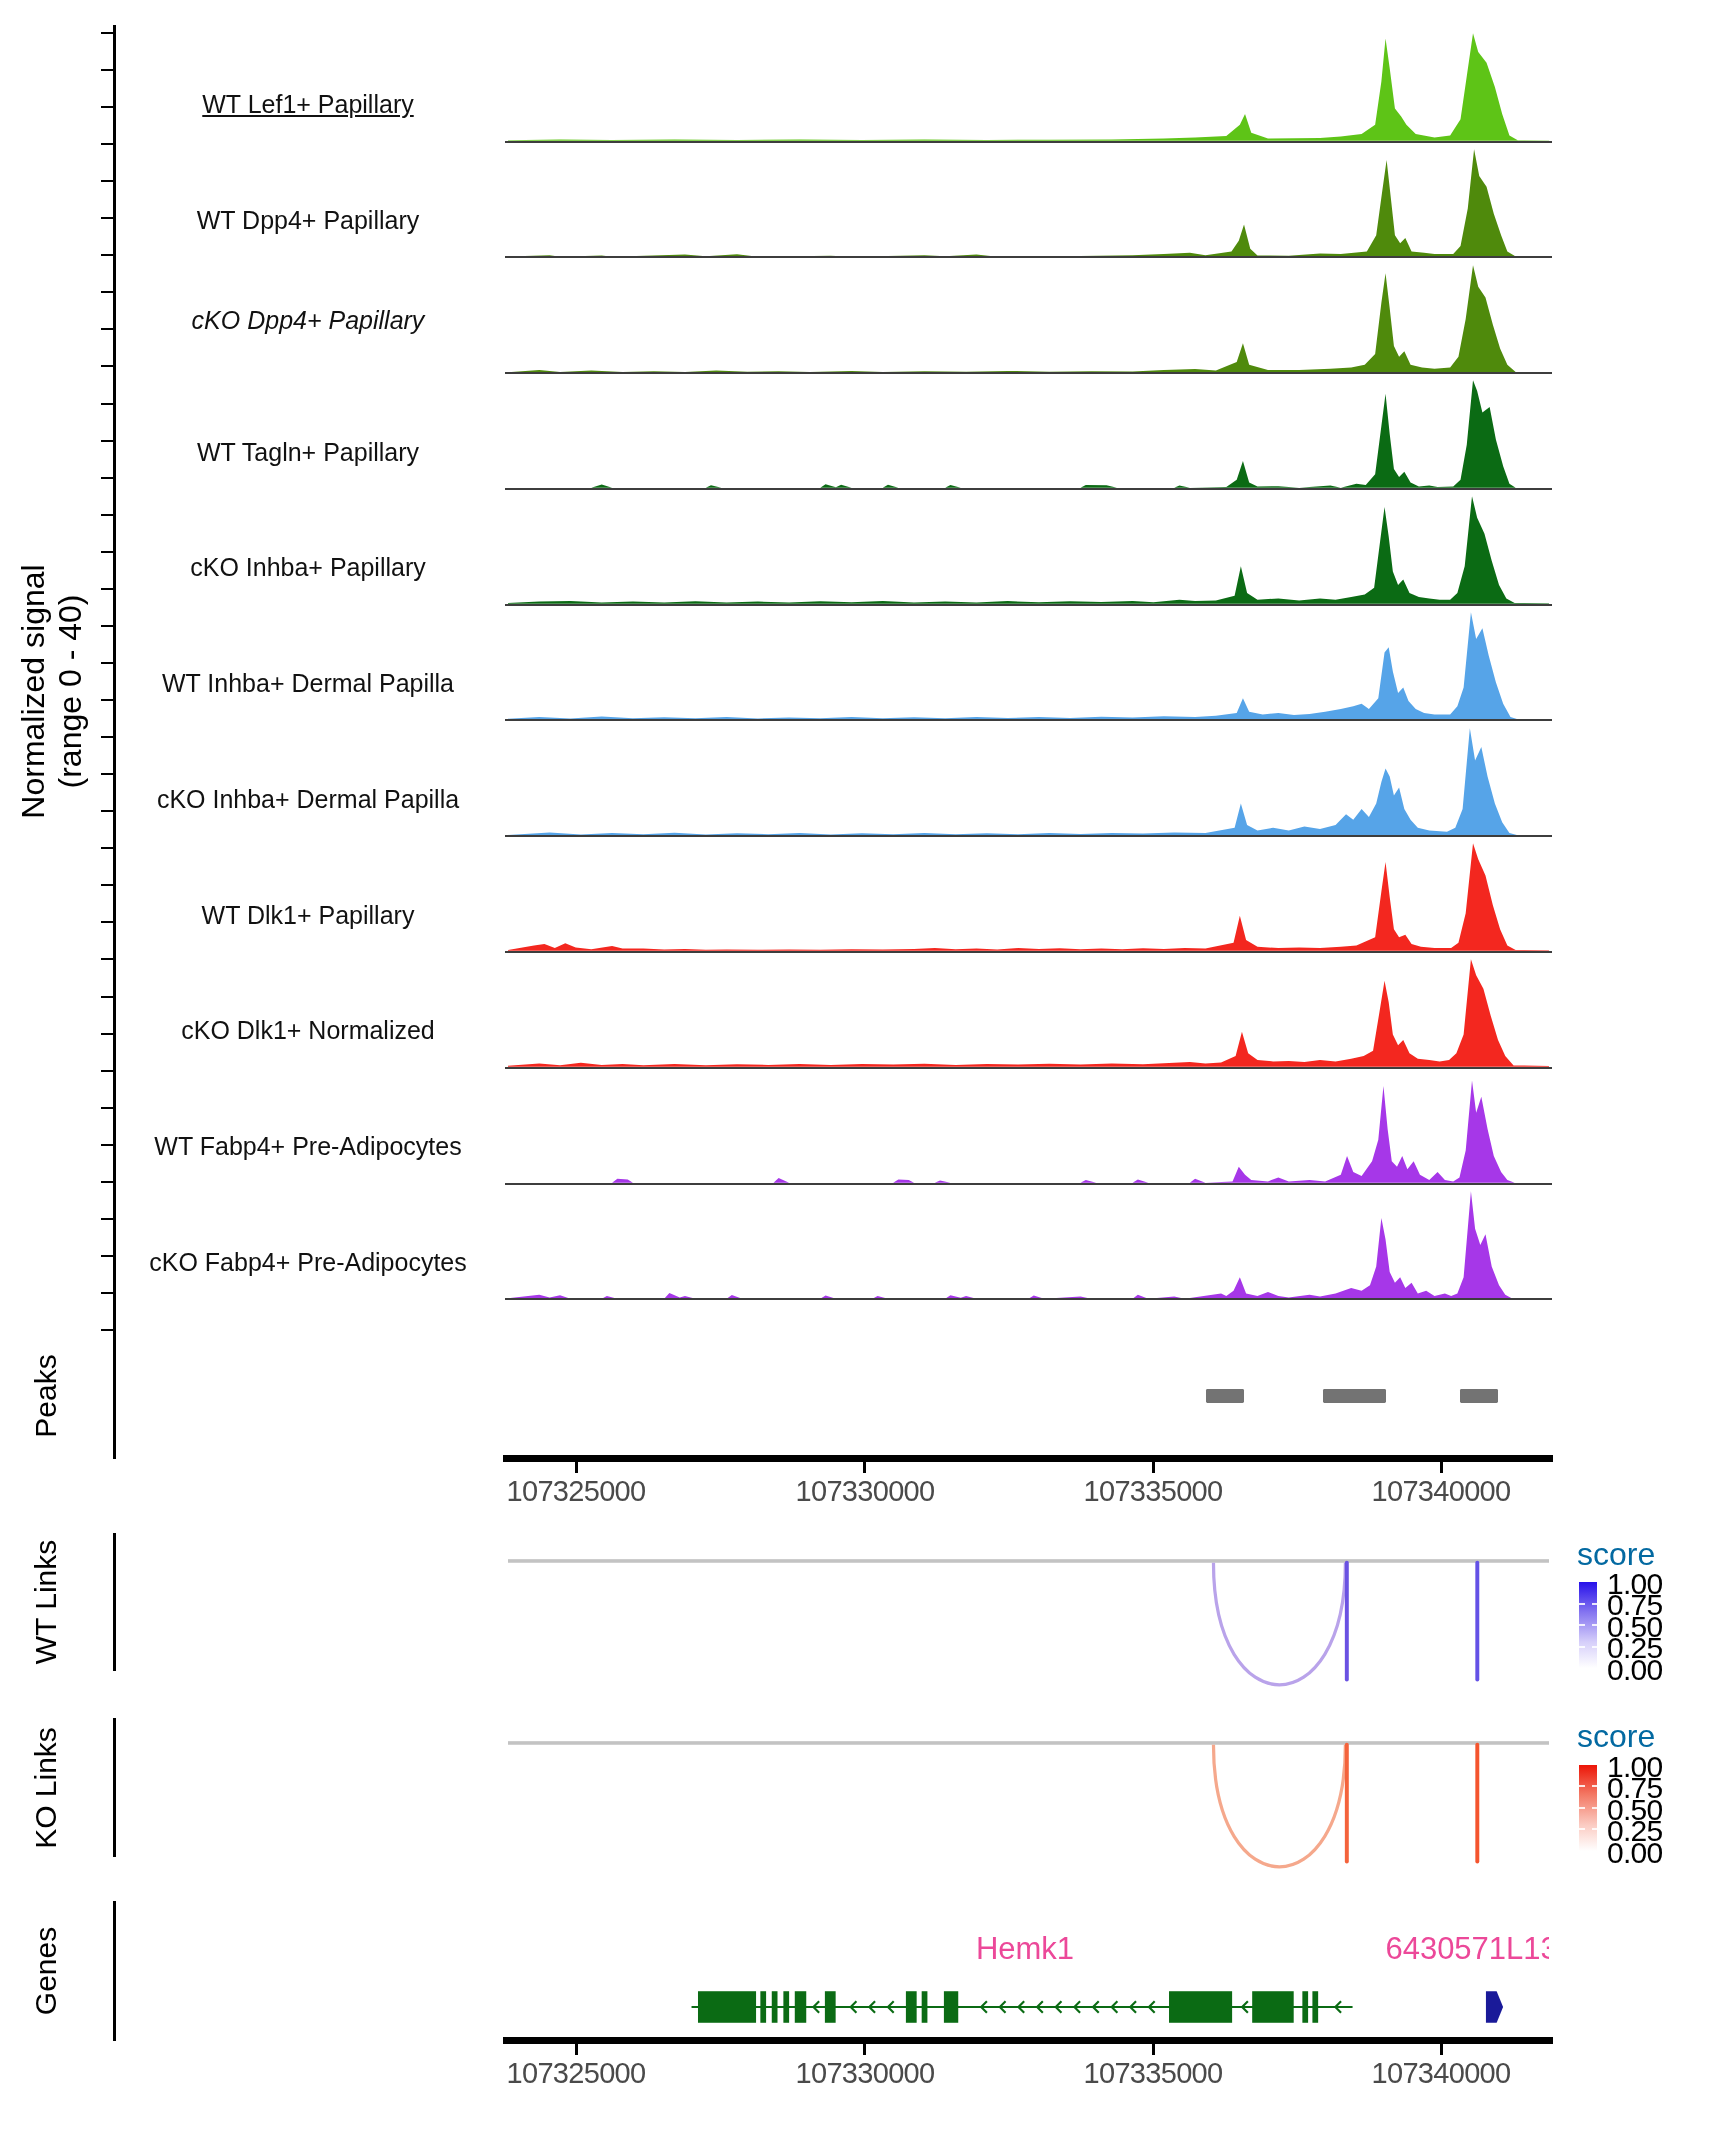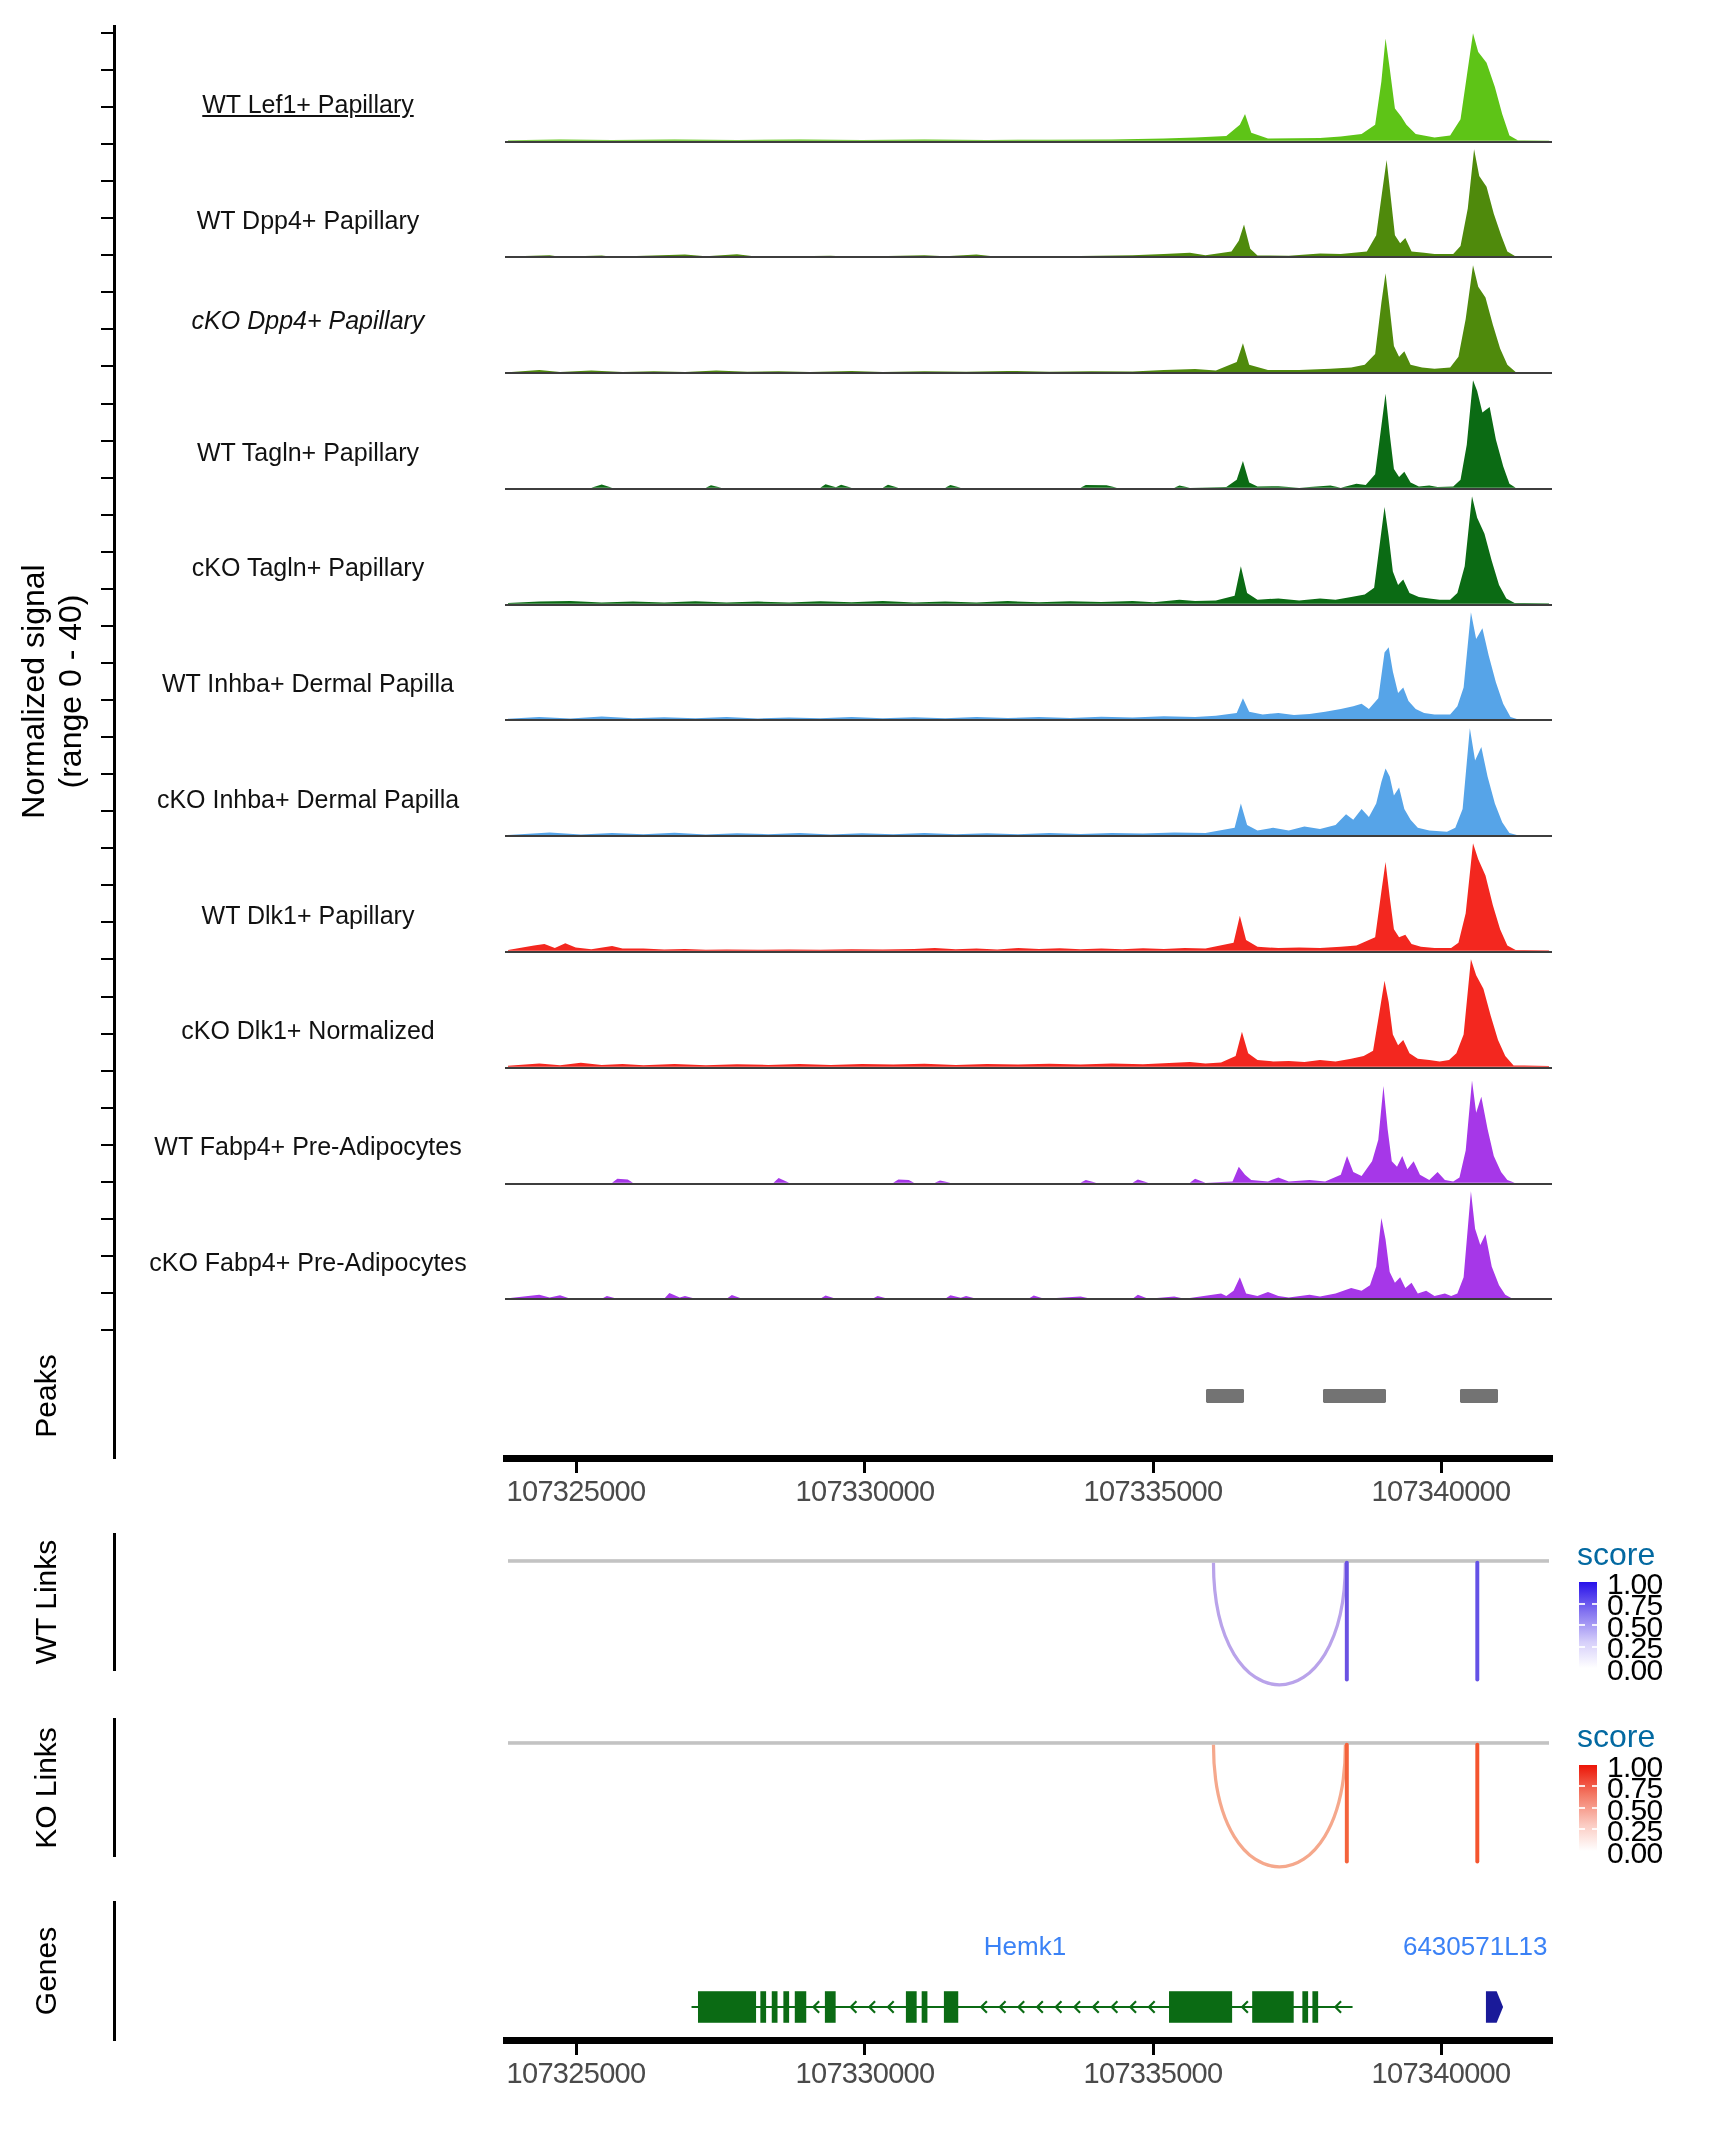--- a/index.html
+++ b/index.html
@@ -18,21 +18,21 @@
   .seclabel{font-size:30px;white-space:nowrap;}
   .axis-line{position:absolute;height:6.5px;background:#000;}
   .axis-tickmark{position:absolute;width:2.9px;height:10.8px;background:#000;}
   .axis-ticklabel{position:absolute;width:244px;text-align:center;font-size:29px;color:#4a4a4a;letter-spacing:-0.7px;}
   .peak-box{position:absolute;height:14.3px;border-radius:1.4px;}
   .legend-title{position:absolute;font-size:32px;color:#0369a1;}
   .legend-bar{position:absolute;width:18px;height:86px;}
   .legend-lab{position:absolute;width:108px;font-size:30px;color:#000;letter-spacing:-0.7px;line-height:26px;}
   .legend-dash{position:absolute;width:5.7px;height:2.2px;background:rgba(255,255,255,0.85);}
   .gene-labels{position:absolute;left:508px;top:1930px;width:1041px;height:32px;overflow:hidden;}
-  .gene-label{position:absolute;font-size:26px;color:#3b82f6;width:358px;text-align:center;white-space:nowrap;}
+  .gene-label{position:absolute;font-size:31px;color:#ec4899;width:358px;text-align:center;white-space:nowrap;}
   .axis-title{position:absolute;left:508px;top:2083px;width:1041px;text-align:center;
        font-size:34px;color:#000;}
 </style>
 </head>
 <body>
 
 <div id="fig">
 
   <div class="vlabel" style="left:-271px;top:652px;width:645px;height:79px;">
     <div class="l1">Normalized signal</div>
@@ -93,21 +93,21 @@
       <div class="track-label" style="top: 304px; font-style: italic;">cKO Dpp4+ Papillary</div>
       <svg viewBox="0 0 1452 150" class="track-svg" style="left: 508px; top: 265px; width: 1041px; height: 108px;">
         <polygon points="0,150 0.0,149.3 43.6,146.3 72.6,148.9 116.2,147.0 159.7,148.9 203.3,147.8 246.8,148.9 290.4,147.0 334.0,148.5 377.5,147.8 421.1,148.9 479.2,147.4 522.7,148.9 580.8,147.8 638.9,148.5 697.0,147.4 755.0,148.5 813.1,147.8 871.2,148.1 914.8,146.3 958.3,144.8 987.4,147.0 1016.4,135.0 1025.1,108.8 1033.8,138.8 1060.0,146.3 1103.5,146.3 1147.1,144.4 1176.1,142.5 1195.0,138.8 1209.5,123.8 1218.2,52.5 1224.0,11.3 1229.8,60.0 1235.7,112.5 1242.9,127.5 1250.2,120.0 1258.9,138.8 1274.9,142.5 1292.3,144.4 1314.1,142.5 1325.7,127.5 1335.8,75.0 1346.0,0.0 1353.3,30.0 1363.4,45.0 1373.6,82.5 1383.8,116.3 1393.9,138.8 1405.5,148.9 1452.0,149.6 1452,150" fill="#4f8a0c"></polygon>
       </svg>
       <div class="baseline" style="top: 372px;"></div>
       <div class="track-label" style="top: 436px;">WT Tagln+ Papillary</div>
       <svg viewBox="0 0 1452 150" class="track-svg" style="left: 508px; top: 380px; width: 1041px; height: 108px;">
         <polygon points="0,150 0.0,150.0 116.2,150.0 130.7,145.5 145.2,150.0 275.9,150.0 283.1,146.6 297.7,150.0 435.6,150.0 442.9,145.1 457.4,149.3 464.6,145.9 479.2,150.0 522.7,150.0 530.0,145.9 544.5,150.0 609.8,150.0 617.1,146.3 631.6,150.0 798.6,150.0 805.9,146.3 834.9,146.6 849.4,150.0 929.3,150.0 936.5,147.0 951.1,150.0 1001.9,148.9 1016.4,138.8 1025.1,112.5 1033.8,142.5 1045.4,148.1 1074.5,147.8 1103.5,150.0 1147.1,147.0 1161.6,150.0 1183.4,144.4 1196.4,146.3 1209.5,131.3 1218.2,63.8 1224.0,18.8 1229.8,75.0 1235.7,123.8 1242.9,135.0 1250.2,127.5 1258.9,142.5 1270.5,148.1 1285.0,147.0 1296.6,148.9 1318.4,148.1 1328.6,138.8 1337.3,90.0 1346.0,0.0 1351.8,15.0 1359.1,45.0 1369.2,37.5 1377.9,82.5 1388.1,120.0 1396.8,144.4 1405.5,150.0 1452.0,150.0 1452,150" fill="#0b6b14"></polygon>
       </svg>
       <div class="baseline" style="top: 488px;"></div>
-      <div class="track-label" style="top: 551px;">cKO Tagln+ Papillary</div>
+      <div class="track-label" style="top: 551px;">cKO Inhba+ Papillary</div>
       <svg viewBox="0 0 1452 150" class="track-svg" style="left: 508px; top: 496px; width: 1041px; height: 108px;">
         <polygon points="0,150 0.0,148.9 43.6,147.0 87.1,146.3 130.7,148.1 174.2,147.0 217.8,148.1 261.4,146.6 304.9,148.1 348.5,147.0 392.0,148.1 435.6,146.6 479.2,147.8 522.7,146.3 566.3,148.1 609.8,147.0 653.4,148.1 697.0,146.3 740.5,147.8 784.1,146.6 827.6,147.4 871.2,146.3 900.2,147.8 936.5,144.4 958.3,146.3 987.4,145.5 1013.5,138.8 1022.2,97.5 1030.9,135.0 1045.4,144.4 1074.5,142.5 1103.5,145.5 1132.6,142.5 1154.3,144.4 1176.1,140.6 1195.0,136.9 1208.1,127.5 1216.8,60.0 1222.6,15.0 1228.4,56.3 1234.2,105.0 1241.5,123.8 1248.7,116.3 1257.4,135.0 1270.5,140.6 1285.0,142.5 1299.5,144.4 1314.1,144.4 1324.2,135.0 1334.4,97.5 1344.6,0.0 1351.8,30.0 1362.0,52.5 1372.1,90.0 1382.3,123.8 1392.5,142.5 1404.1,148.9 1452.0,149.3 1452,150" fill="#0b6b14"></polygon>
       </svg>
       <div class="baseline" style="top: 604px;"></div>
       <div class="track-label" style="top: 667px;">WT Inhba+ Dermal Papilla</div>
       <svg viewBox="0 0 1452 150" class="track-svg" style="left: 508px; top: 612px; width: 1041px; height: 108px;">
         <polygon points="0,150 0.0,148.5 43.6,146.3 87.1,148.1 130.7,145.5 174.2,147.8 217.8,146.6 261.4,147.8 304.9,146.3 348.5,148.1 392.0,147.0 435.6,147.8 479.2,146.3 522.7,147.8 566.3,146.6 609.8,147.8 653.4,146.3 697.0,147.4 740.5,146.3 784.1,147.4 827.6,145.9 871.2,147.0 914.8,145.1 958.3,146.3 987.4,144.4 1016.4,140.6 1025.1,120.0 1033.8,138.8 1052.7,142.5 1074.5,140.6 1096.3,143.3 1118.0,141.8 1139.8,138.8 1161.6,135.0 1179.0,131.3 1190.6,127.5 1200.8,135.0 1213.9,120.0 1222.6,56.3 1228.4,48.8 1234.2,82.5 1241.5,112.5 1248.7,105.0 1256.0,123.8 1266.1,135.0 1277.8,140.6 1292.3,142.5 1314.1,142.5 1324.2,131.3 1332.9,105.0 1343.1,0.0 1350.4,37.5 1359.1,22.5 1367.8,60.0 1377.9,97.5 1388.1,127.5 1398.3,146.3 1408.4,149.3 1452.0,149.6 1452,150" fill="#56a4e8"></polygon>
       </svg>
       <div class="baseline" style="top: 719px;"></div>
       <div class="track-label" style="top: 783px;">cKO Inhba+ Dermal Papilla</div>

